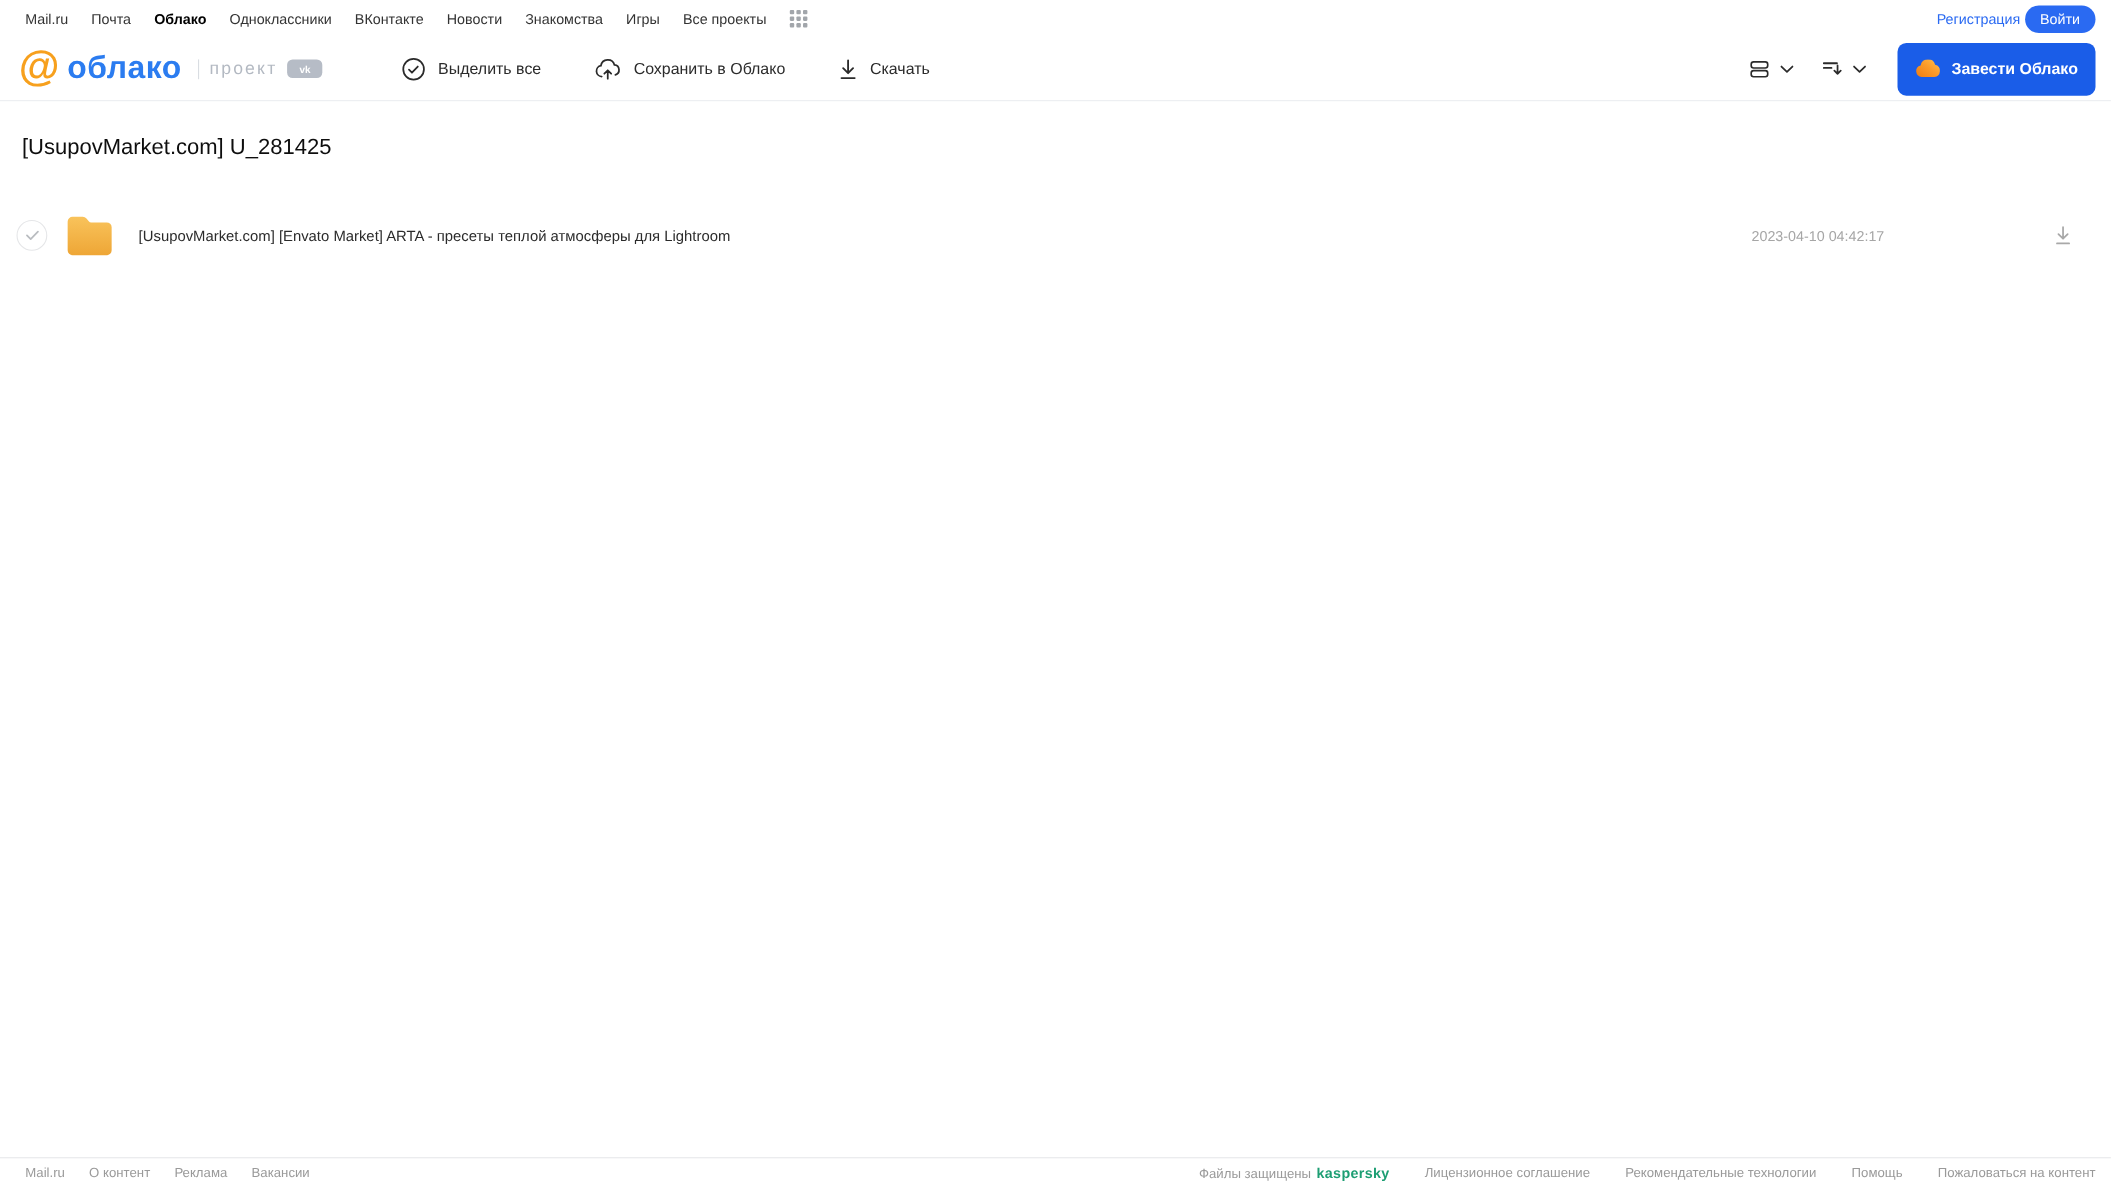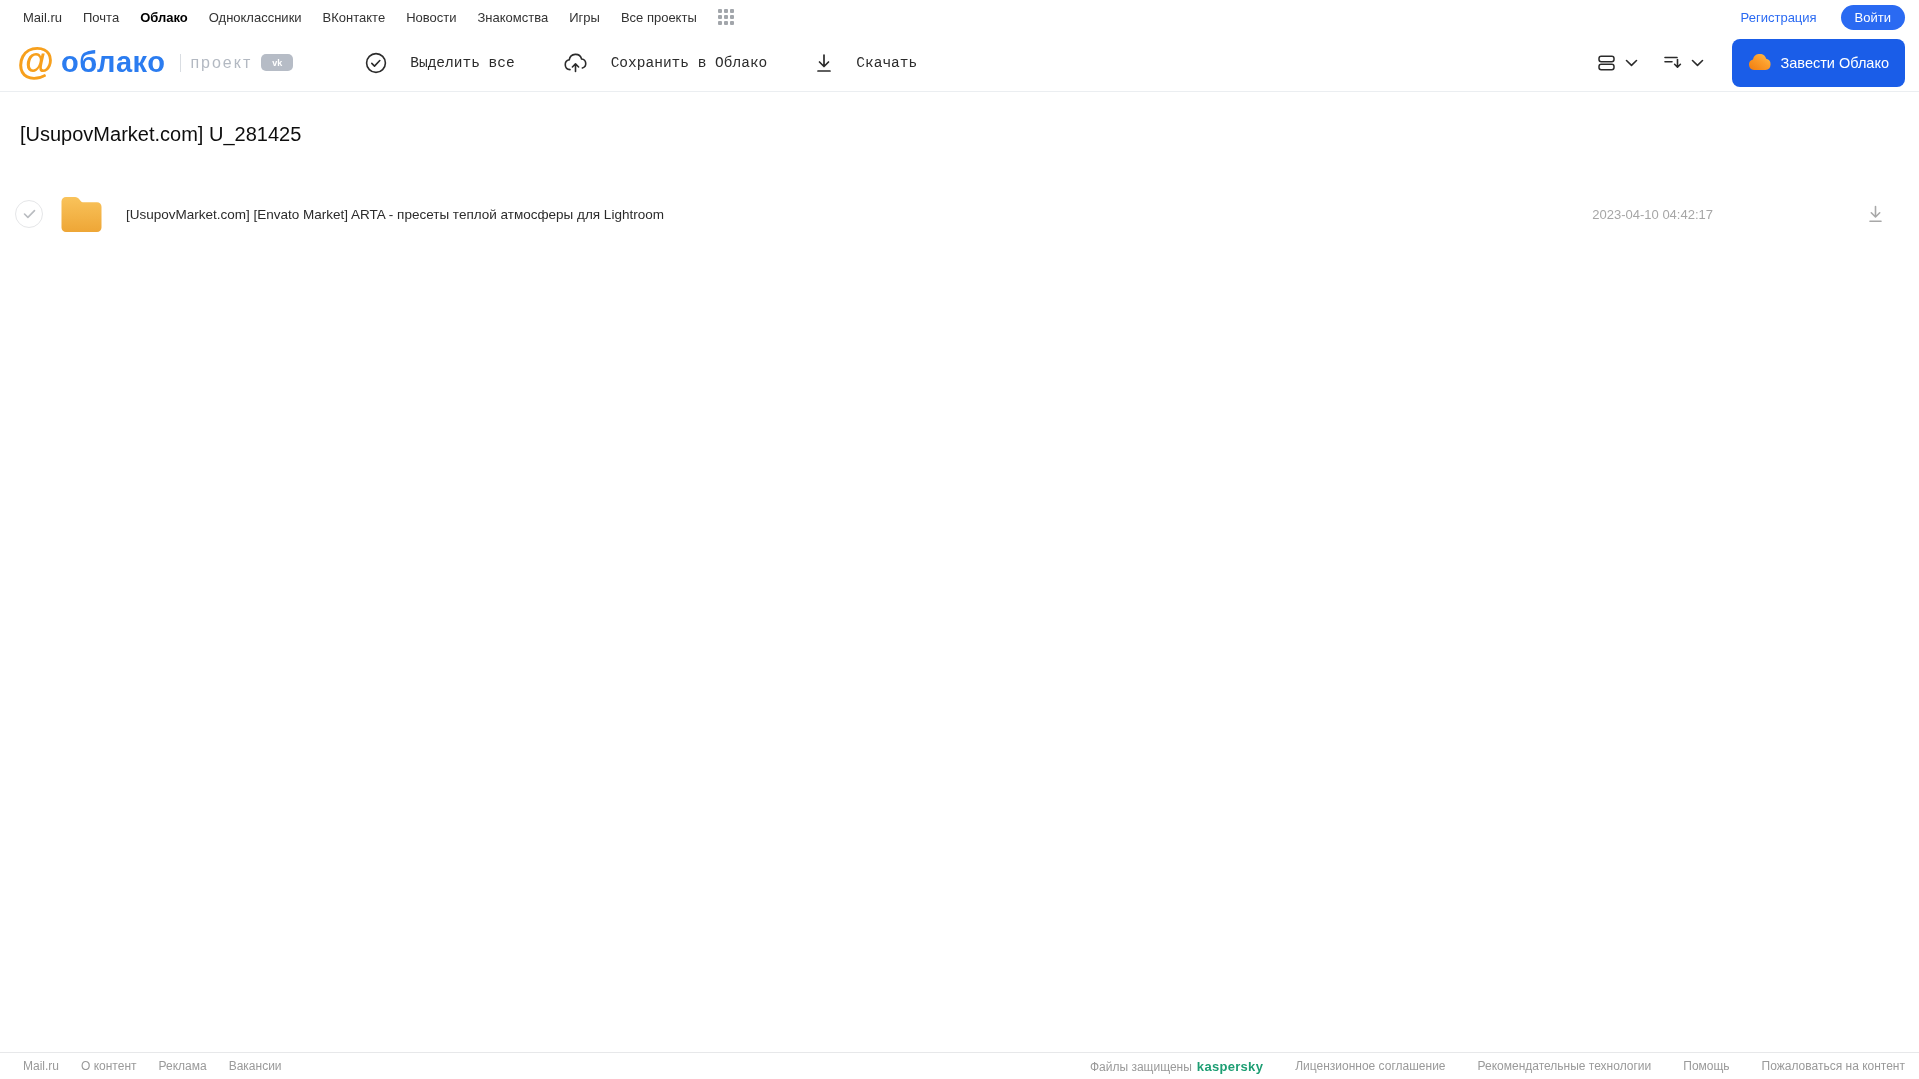--- a/index.html
+++ b/index.html
@@ -21,21 +21,21 @@
     font-size: 13px;
   }
   .topbar-left { display: flex; align-items: center; gap: 21px; }
   .topbar-left a { color: #333; }
   .topbar-left a.active { font-weight: 700; color: #000; }
   .grid-icon {
     display: grid; grid-template-columns: repeat(3, 4px);
     grid-auto-rows: 4px; gap: 2px; cursor: pointer;
   }
   .grid-icon i { background: #a2a6ab; border-radius: 1px; }
-  .topbar-right { margin-left: auto; display: flex; align-items: center; gap: 24px; }
+  .topbar-right { margin-left: auto; display: flex; align-items: center; gap: 4px; }
   .reg-link { color: #2a6af2; }
   .login-btn {
     background: #2a6af2; color: #fff; border: none;
     border-radius: 14px; height: 25px; padding: 0 14px;
     font-size: 13px;
   }
 
   
   .header {
     display: flex; align-items: center;
@@ -52,31 +52,31 @@
   .v-divider { width: 1px; height: 18px; background: #d9dde2; }
   .project-label { font-size: 16px; letter-spacing: 2px; color: #b3b9c2; }
   .vk-badge {
     width: 32px; height: 17px; border-radius: 5px;
     background: #b6bcc6; color: #fff;
     font-size: 9px; font-weight: 700;
     display: flex; align-items: center; justify-content: center;
   }
   .toolbar { display: flex; align-items: center; gap: 48px; margin-left: 72px; }
   .tool-btn {
-    display: flex; align-items: center; gap: 23px;
+    display: flex; align-items: center; gap: 11px;
     background: none; border: none;
-    font-size: 14.5px; color: #2b2b2b; font-family: Liberation Mono, monospace;
+    font-size: 14.5px; color: #2b2b2b;
   }
   .header-right { margin-left: auto; display: flex; align-items: center; gap: 24px; }
   .icon-btn { display: flex; align-items: center; gap: 8px; background: none; border: none; }
   .cta-btn {
     display: flex; align-items: center; gap: 10px;
     background: #1a5de8; color: #fff;
     font-size: 14.5px; border: none; border-radius: 8px;
-    height: 48px; padding: 0 16px; margin-left: 4px;
+    height: 48px; padding: 0 16px; margin-left: 4px; font-weight: bold;
   }
 
   
   .page-title {
     font-size: 20px; font-weight: 400; color: #0e0e0e;
     margin: 31px 0 0 20px;
   }
   .file-row {
     display: flex; align-items: center;
     margin-top: 44px; height: 48px;

